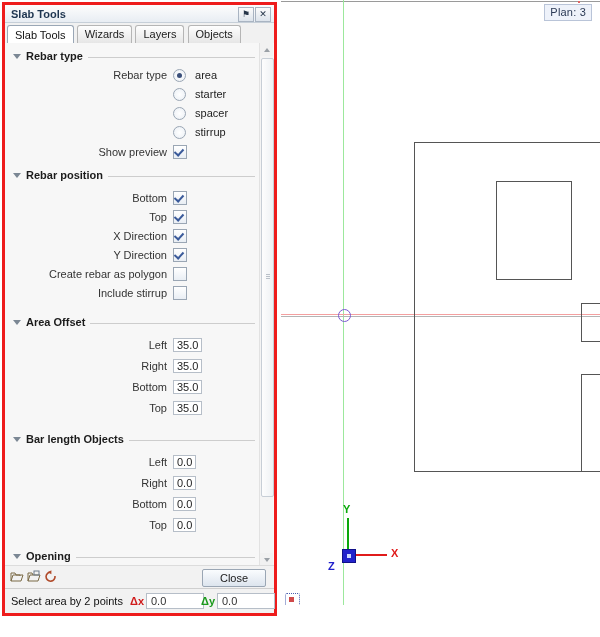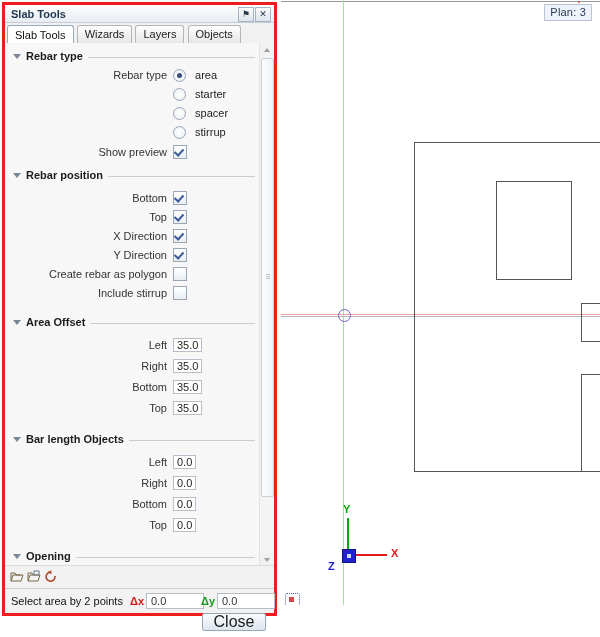--- a/index.html
+++ b/index.html
@@ -159,21 +159,21 @@
   
   #panel-footer{
     position:absolute;left:0;right:0;bottom:25px;height:22px;
     background:#f2f2f2;border-top:1px solid #dcdcdc;
   }
   .ficon{position:absolute;top:4px;width:14px;height:14px;cursor:pointer;}
   #fi1{left:5px;} #fi2{left:22px;} #fi3{left:39px;}
   #close-btn{
     position:absolute;right:8px;top:3px;width:62px;height:16px;line-height:16px;
     text-align:center;border:1px solid #9aa6b4;border-radius:2px;
-    background:linear-gradient(#fafcfe,#dde5ee);font-size:16px;cursor:pointer;margin-top:44px;
+    background:linear-gradient(#fafcfe,#dde5ee);font-size:11px;cursor:pointer;
   }
 
   
   #panel-status{
     position:absolute;left:0;right:0;bottom:0;height:24px;
     background:#f2f2f2;border-top:1px solid #cfcfcf;
   }
   #ps-text{position:absolute;left:6px;top:6px;font-weight:normal;font-size:11px;color:#111;}
   .delta-lbl{position:absolute;top:6px;font-weight:bold;font-size:11px;}
   #dx-lbl{left:125px;color:#d01b1b;}

